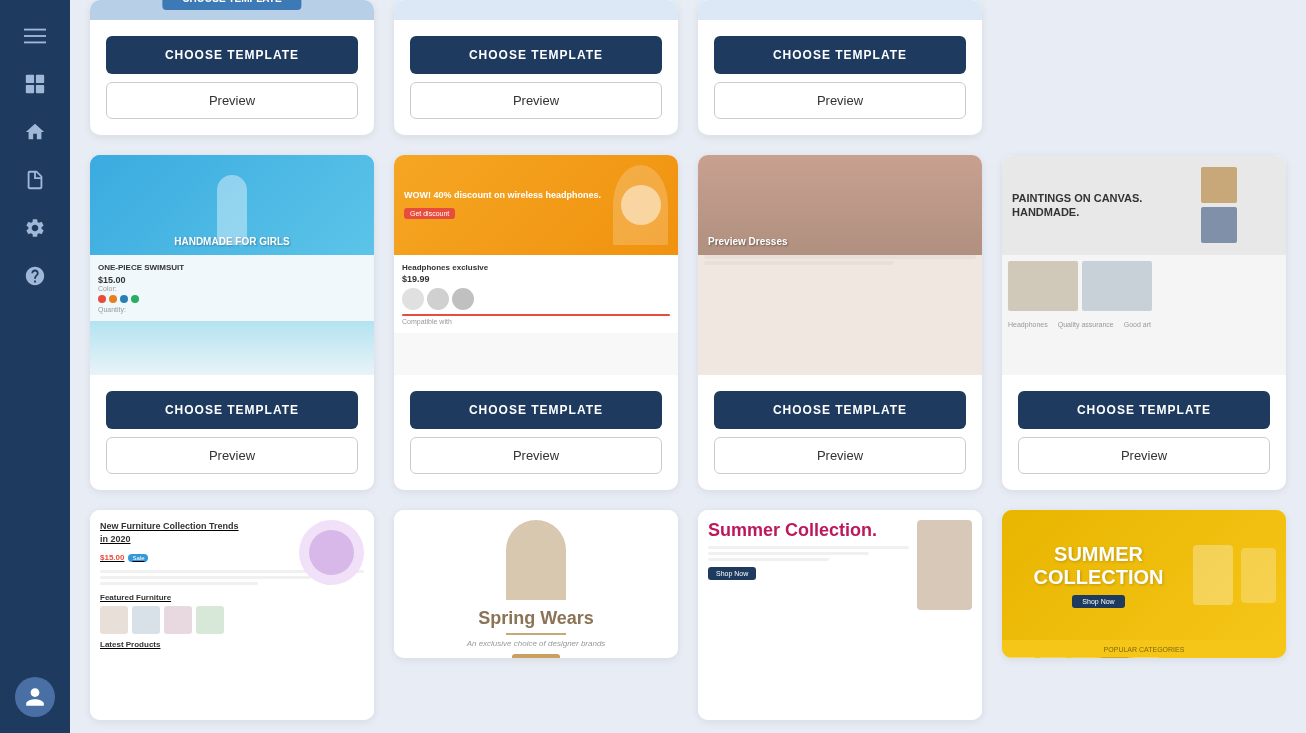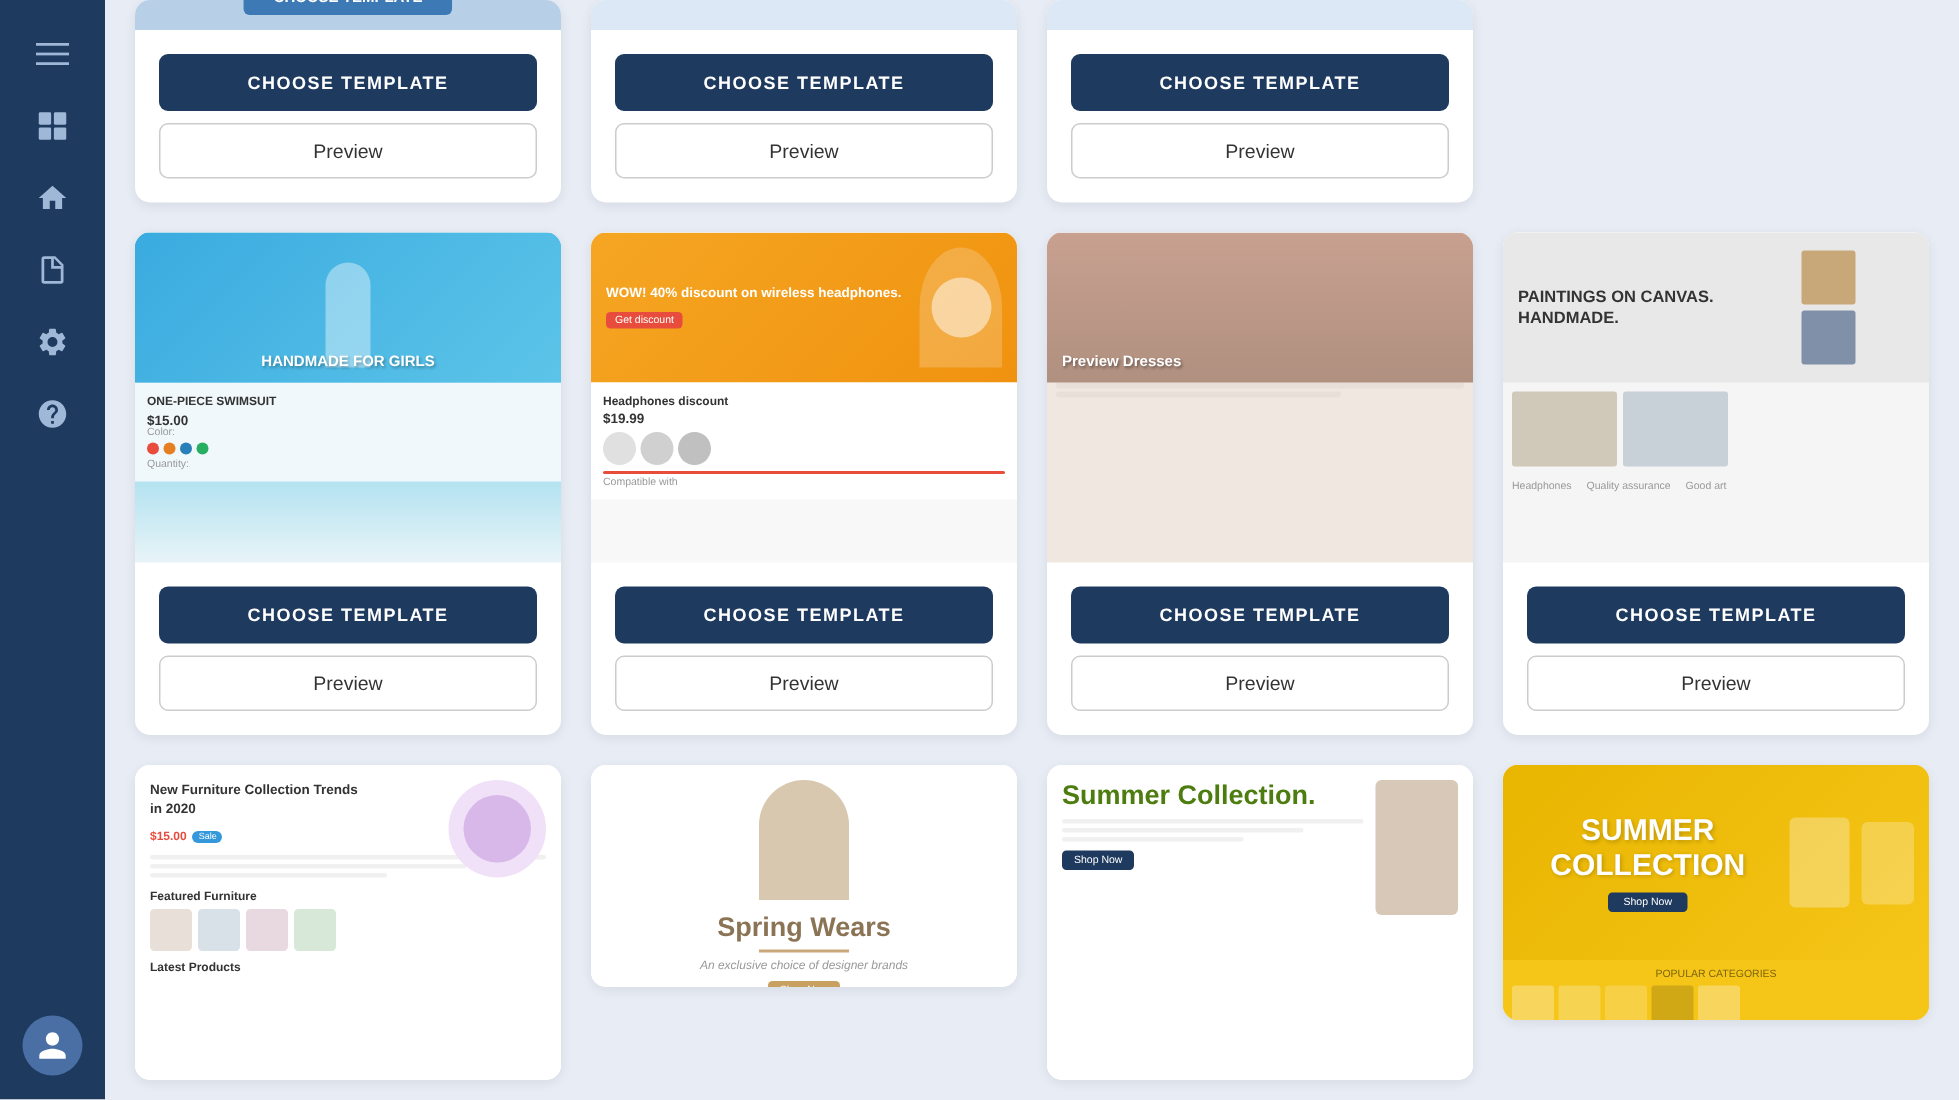--- a/index.html
+++ b/index.html
@@ -241,21 +241,21 @@
         <div style="height:100px; background:linear-gradient(135deg,#f5a623,#f0920f); display:flex; align-items:center; padding:10px; gap:10px;">
           <div style="flex:1;">
             <div style="font-size:9px; font-weight:bold; color:white; line-height:1.3;">WOW! 40% discount on wireless headphones.</div>
             <div style="margin-top:6px; background:#e74c3c; color:white; font-size:7px; padding:2px 6px; border-radius:3px; display:inline-block;">Get discount</div>
           </div>
           <div style="width:55px; height:80px; background:rgba(255,255,255,0.2); border-radius:50% 50% 0 0; display:flex; align-items:center; justify-content:center;">
             <div style="width:40px; height:40px; background:rgba(255,255,255,0.5); border-radius:50%;"></div>
           </div>
         </div>
         <div style="padding:8px; background:white;">
-          <div style="font-size:8px; font-weight:bold; color:#333;">Headphones discount</div>
+          <div style="font-size:8px; font-weight:bold; color:#333;">Headphones exclusive</div>
           <div style="font-size:9px; font-weight:bold; color:#333; margin:2px 0;">$19.99</div>
           <div style="display:flex; gap:3px; margin-top:4px;">
             <div style="width:22px; height:22px; background:#e0e0e0; border-radius:50%;"></div>
             <div style="width:22px; height:22px; background:#d0d0d0; border-radius:50%;"></div>
             <div style="width:22px; height:22px; background:#c0c0c0; border-radius:50%;"></div>
           </div>
           <div style="height:2px; background:#e74c3c; margin-top:4px; border-radius:1px;"></div>
           <div style="font-size:7px; color:#999; margin-top:2px;">Compatible with</div>
         </div>
       </div>
@@ -301,21 +301,21 @@
           <div style="font-size:7px; color:#999;">Quality assurance</div>
           <div style="font-size:7px; color:#999;">Good art</div>
         </div>
       </div>
       <div class="template-actions">
         <button class="btn-choose">CHOOSE TEMPLATE</button>
         <button class="btn-preview">Preview</button>
       </div>
     </div>
 
-    <div class="template-card card-furniture" style="height:210px; overflow:hidden;">
+    <div class="template-card card-furniture" style="height:210px; overflow:hidden;text-decoration:underline;">
       <div class="template-preview-area" style="height:210px; background:white; overflow:hidden;">
         <div style="padding:10px; position:relative;">
           <div style="font-size:9px; font-weight:bold; color:#333; line-height:1.4; width:55%;">New Furniture Collection Trends in 2020</div>
           <div style="position:absolute; top:10px; right:10px; width:65px; height:65px; border-radius:50%; background:#f0e0f8; display:flex; align-items:center; justify-content:center;">
             <div style="width:45px; height:45px; background:#d8b8e8; border-radius:50%;"></div>
           </div>
           <div style="margin-top:8px; display:flex; gap:4px; align-items:center;">
             <div style="font-size:8px; color:#e74c3c; font-weight:bold;">$15.00</div>
             <div style="background:#3498db; color:white; font-size:6px; padding:1px 4px; border-radius:8px;">Sale</div>
           </div>
@@ -354,33 +354,33 @@
             <div style="font-size:7px; color:#333;">Brands</div>
           </div>
         </div>
       </div>
     </div>
 
     <div class="template-card card-summer-col" style="height:210px; overflow:hidden;">
       <div class="template-preview-area" style="height:210px; background:white; overflow:hidden;">
         <div style="padding:10px; display:flex; gap:8px; height:100%;">
           <div style="flex:1;">
-            <div style="font-size:18px; font-weight:bold; color:#4d7c0f; line-height:1.2;">Summer Collection.</div>
+            <div style="font-size:18px; font-weight:bold; color:#be185d; line-height:1.2;">Summer Collection.</div>
             <div style="margin-top:4px; height:3px; background:#f0f0f0; border-radius:2px;"></div>
             <div style="margin-top:3px; height:3px; background:#f0f0f0; border-radius:2px; width:80%;"></div>
             <div style="margin-top:3px; height:3px; background:#f0f0f0; border-radius:2px; width:60%;"></div>
             <div style="margin-top:6px; background:#1e3a5f; color:white; font-size:7px; padding:3px 8px; border-radius:3px; display:inline-block;">Shop Now</div>
           </div>
           <div style="width:55px; height:90px; background:#d8c8b8; border-radius:4px;"></div>
         </div>
 
       </div>
     </div>
 
-    <div class="template-card card-summer-yellow" style="height:170px; overflow:hidden;">
+    <div class="template-card card-summer-yellow" style="height:148px; overflow:hidden;">
       <div class="template-preview-area" style="height:210px; background:#f5c518; overflow:hidden; position:relative;">
         <div style="height:130px; background:linear-gradient(135deg,#e8b500,#f5c518); display:flex; align-items:center; justify-content:center; padding:10px; gap:8px;">
           <div style="text-align:center;">
             <div style="font-size:20px; font-weight:bold; color:white; text-shadow:1px 1px 3px rgba(0,0,0,0.2);">SUMMER COLLECTION</div>
             <div style="margin-top:6px; background:#1e3a5f; color:white; font-size:7px; padding:3px 10px; border-radius:3px; display:inline-block;">Shop Now</div>
           </div>
           <div style="display:flex; flex-direction:column; gap:3px;">
             <div style="width:40px; height:60px; background:rgba(255,255,255,0.3); border-radius:4px;"></div>
           </div>
           <div style="display:flex; flex-direction:column; gap:3px;">

